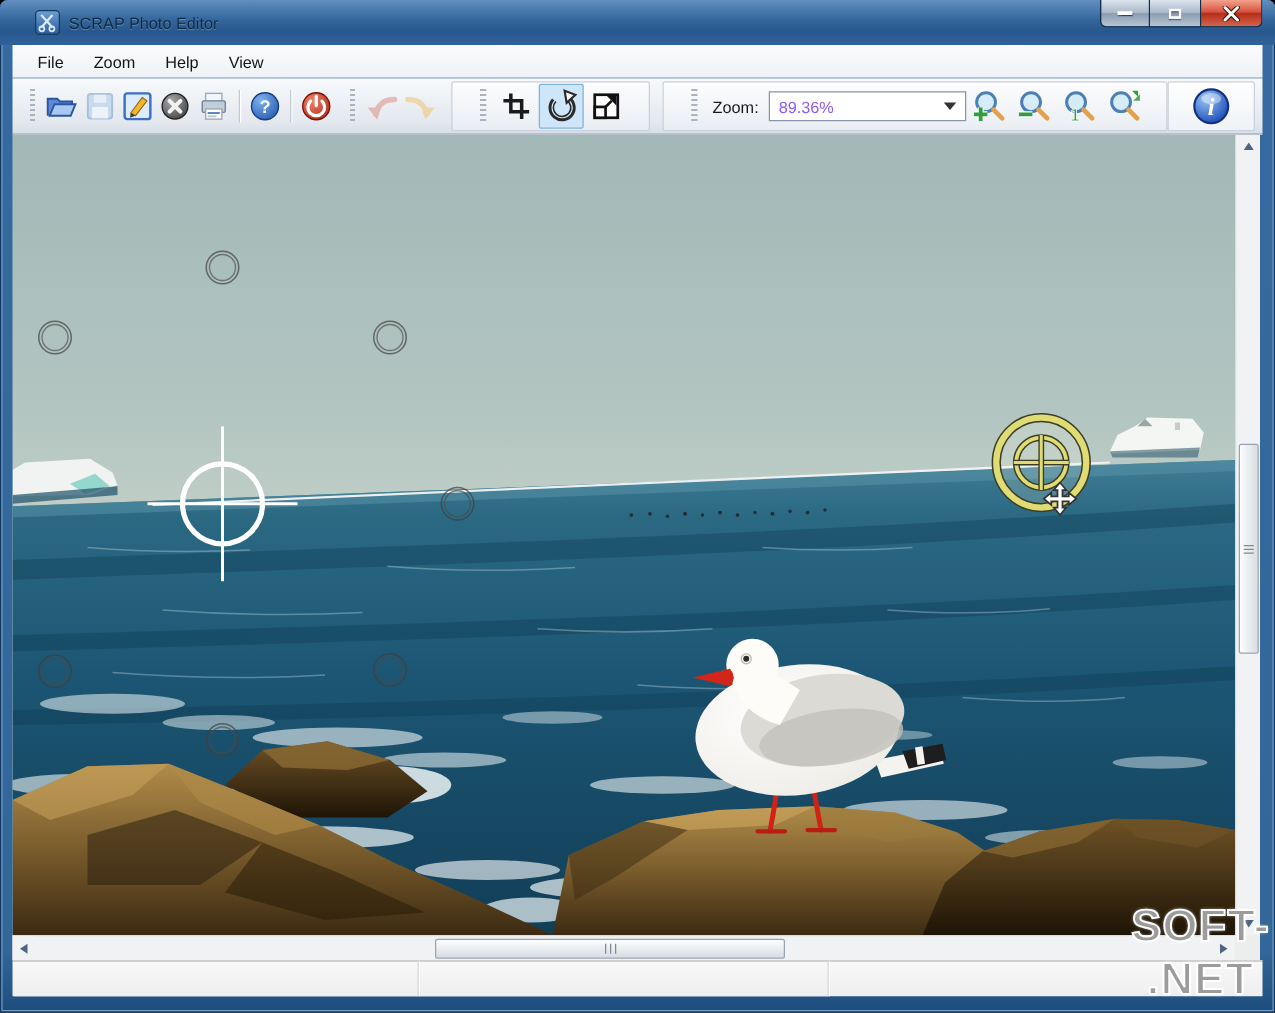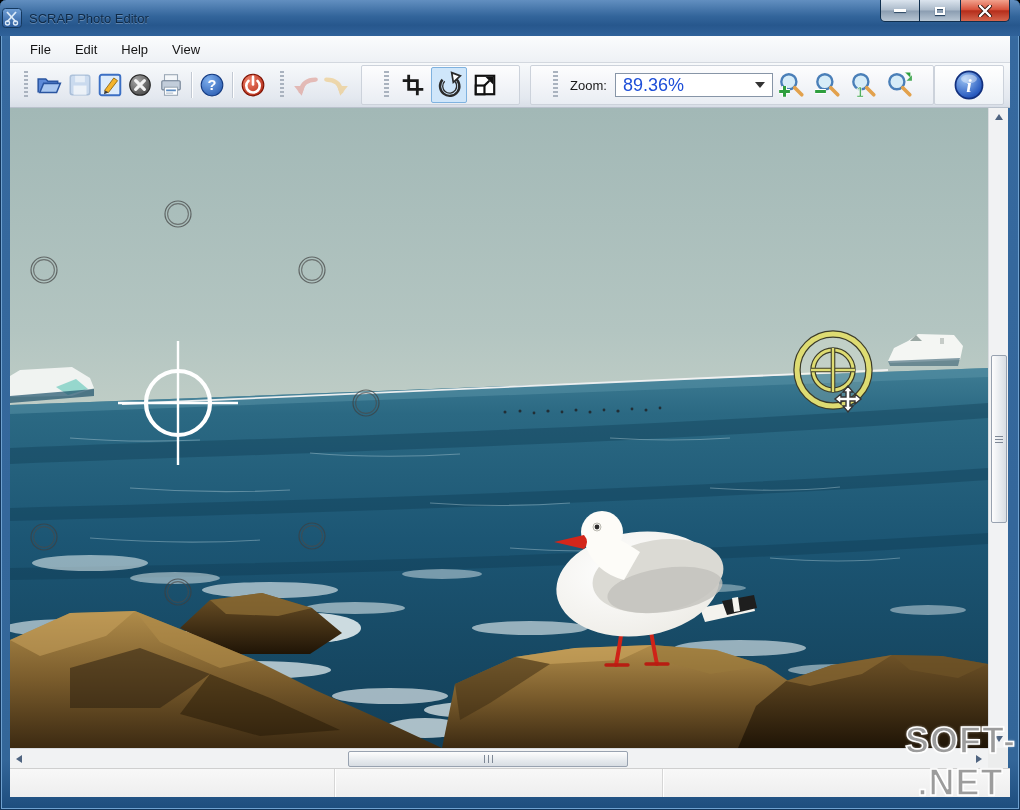--- a/index.html
+++ b/index.html
@@ -5,21 +5,21 @@
   * { margin:0; padding:0; box-sizing:border-box; }
   html,body { width:1020px; height:810px; background:#000; font-family:"Liberation Sans",sans-serif; }
   #window { position:relative; width:1020px; height:810px; overflow:hidden;
     background:linear-gradient(180deg,#4b83b8 0,#36699f 40px,#336699 760px,#1d4d7d 100%);
     border-radius:6px 6px 0 0;
     box-shadow:inset 0 0 0 1px #12365c, inset 0 0 0 2px #6ea0cf;
   }
   
   .titlebar { position:absolute; left:0; top:0; width:100%; height:36px;
     background:linear-gradient(180deg,#628fc0 0,#33659b 45%,#27578d 70%,#30629a 100%);
-    display:flex; align-items:center; padding-left:2px; border-radius:6px 6px 0 0; }
+    display:flex; align-items:center; padding-left:28px; border-radius:6px 6px 0 0; }
   .title-text { color:#0e2946; font-size:13px; margin-left:7px; text-shadow:0 1px 0 rgba(255,255,255,.25); }
   .winbtns { position:absolute; top:0; right:10px; display:flex; }
   .winbtn { height:22px; border:1px solid #102f4e; border-top:none; display:flex; align-items:center; justify-content:center; cursor:default; }
   .winbtn.min { width:40px; border-radius:0 0 0 5px; background:linear-gradient(180deg,#dbe4ee,#aab9c9 48%,#8b9db1 52%,#b7c5d3); }
   .winbtn.max { width:40px; background:linear-gradient(180deg,#dbe4ee,#aab9c9 48%,#8b9db1 52%,#b7c5d3); border-left:none; border-right:none; }
   .winbtn.close { width:50px; border-radius:0 0 5px 0; background:linear-gradient(180deg,#f2a28d,#d8543d 45%,#b52e1b 52%,#d4654d); }
   .glyph-min { width:12px; height:3px; background:#fff; box-shadow:0 1px 1px #2c4763; }
   .glyph-max { width:10px; height:8px; border:2px solid #fff; box-shadow:0 1px 1px #2c4763, inset 0 1px 1px #2c4763; }
   
   .menubar { position:absolute; left:10px; top:36px; width:1000px; height:27px;
@@ -33,21 +33,21 @@
   .grip { width:5px; height:28px; margin:0 6px;
     background:repeating-linear-gradient(180deg,#aab3bf 0 2px,transparent 2px 4px); }
   .tbtn { width:36px; height:36px; display:flex; align-items:center; justify-content:center;
     border:1px solid transparent; background:transparent; }
   .tbtn.selected { background:#cfe6fa; border:1px solid #7fb2df; border-radius:2px; }
   .sep { width:1px; height:26px; background:#c2c9d3; box-shadow:1px 0 0 #fff; margin:0 5px; }
   .tpanel { display:flex; align-items:center; height:40px; margin-left:10px; padding:0 16px;
     background:linear-gradient(180deg,#fdfdfe,#e9edf3); border:1px solid #ccd2db; border-radius:2px; }
   .tpanel.info-panel { margin-left:auto; margin-right:2px; background:linear-gradient(180deg,#ffffff,#eef2f6); }
   .zoom-label { font-size:13px; color:#1a1a1a; margin:0 8px 0 6px; }
-  .combo { width:158px; height:24px; background:#fff; border:1px solid #8795a7; display:flex; align-items:center; padding:0 7px; font-size:18px; color:#1d4ed8; }
+  .combo { width:158px; height:24px; background:#fff; border:1px solid #8795a7; display:flex; align-items:center; padding:0 7px; font-size:13px; color:#8b5cf6; }
   .combo-arrow { margin-left:auto; width:0; height:0; border-left:5px solid transparent; border-right:5px solid transparent; border-top:6px solid #333; }
   
   .viewport { position:absolute; left:10px; top:108px; width:978px; height:640px; background:#9db5b3; overflow:hidden; }
   .viewport svg { position:absolute; left:0; top:0; }
   
   .vscroll { position:absolute; left:988px; top:108px; width:20px; height:640px; background:#f1f2f3; border-left:1px solid #d9dce0; }
   .hscroll { position:absolute; left:10px; top:748px; width:978px; height:20px; background:#f1f2f3; border-top:1px solid #d9dce0; }
   .hcorner { position:absolute; left:988px; top:748px; width:20px; height:20px; background:#eceded; }
   .sbtn { position:absolute; display:flex; align-items:center; justify-content:center; background:#f1f2f3; }
   .tri { width:0; height:0; }
@@ -105,21 +105,21 @@
         <svg width="14" height="12" viewBox="0 0 14 12">
           <path d="M2,1 L12,11 M12,1 L2,11" stroke="#35150d" stroke-width="4" stroke-linecap="round"></path>
           <path d="M2,1 L12,11 M12,1 L2,11" stroke="#fff" stroke-width="2.4" stroke-linecap="round"></path>
         </svg>
       </div>
     </div>
   </div>
 
   <div class="menubar">
     <span class="menu-item">File</span>
-    <span class="menu-item">Edit</span>
+    <span class="menu-item">Zoom</span>
     <span class="menu-item">Help</span>
     <span class="menu-item">View</span>
   </div>
 
   <div class="toolbar">
     <div class="grip"></div>
 
     <div class="tbtn">
       <svg width="26" height="26" viewBox="0 0 24 24">
         <path d="M2,19 V6.5 H9 L11,8.5 H20 V11" fill="#5d8ad8" stroke="#2a55a0" stroke-width="1.4"></path>

